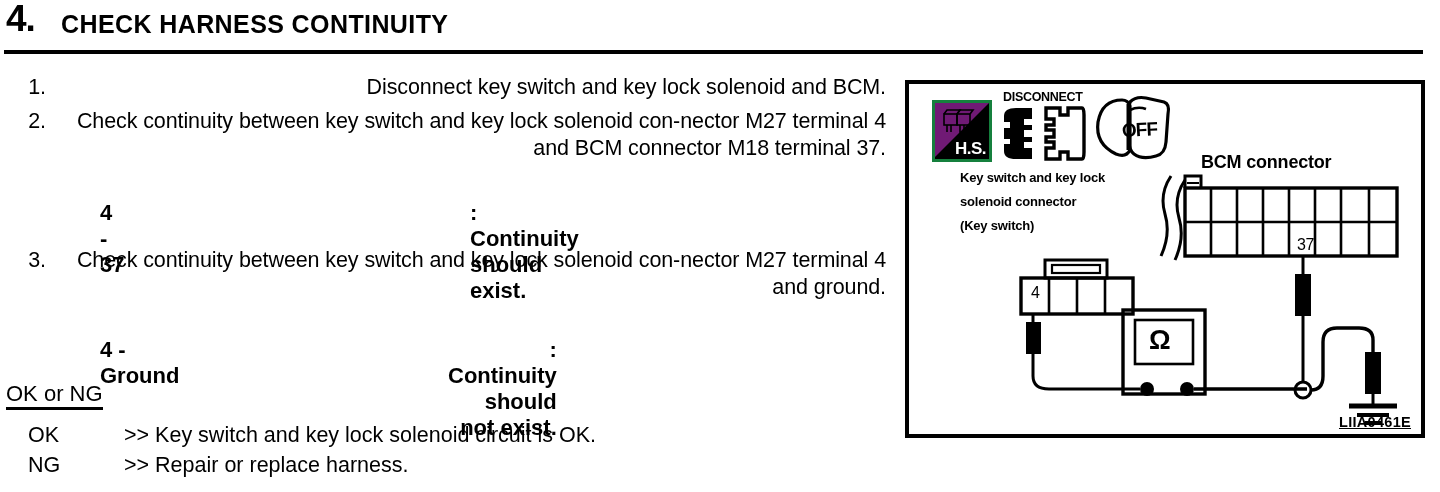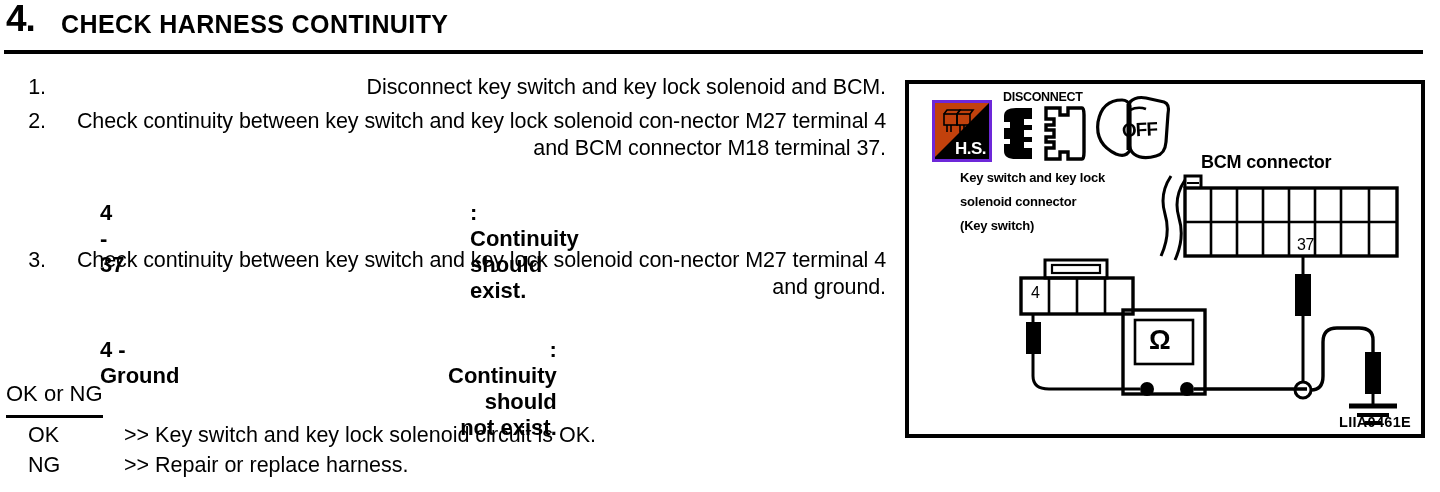--- a/index.html
+++ b/index.html
@@ -92,21 +92,21 @@
   #spec-2 { top: 337px; }
   #spec-2 .spec-value { left: 448px; text-align: right; }
 
   
   #oknG-title {
     position: absolute;
     left: 6px;
     top: 382px;
     font-size: 22px;
     border-bottom: 3px solid #000;
-    padding-bottom: 9px;
+    padding-bottom: 1px;
     line-height: 24px;
   }
   .result-row {
     position: absolute;
     font-size: 21.5px;
     line-height: 26px;
   }
   .result-key {
     position: absolute;
     left: 28px;
@@ -136,23 +136,23 @@
     inset: 0;
   }
 
   
   #hs-icon {
     position: absolute;
     left: 23px;
     top: 16px;
     width: 60px;
     height: 62px;
-    border: 3px solid #6d28d9;
+    border: 3px solid #15803d;
     box-sizing: border-box;
-    background: #c2410c;
+    background: #701a75;
     overflow: hidden;
   }
   #hs-icon .hs-tri {
     position: absolute;
     right: 0;
     bottom: 0;
     width: 0;
     height: 0;
     border-left: 56px solid transparent;
     border-bottom: 56px solid #000;
@@ -233,20 +233,21 @@
   }
 
   
   #part-id {
     position: absolute;
     right: 10px;
     bottom: 4px;
     font-size: 14.5px;
     font-weight: bold;
     letter-spacing: 0.3px;
+    text-decoration: underline;
   }
 
   
   .cell-num {
     position: absolute;
     font-size: 16px;
     font-weight: normal;
     letter-spacing: -0.5px;
   }
   #bcm-37 {

